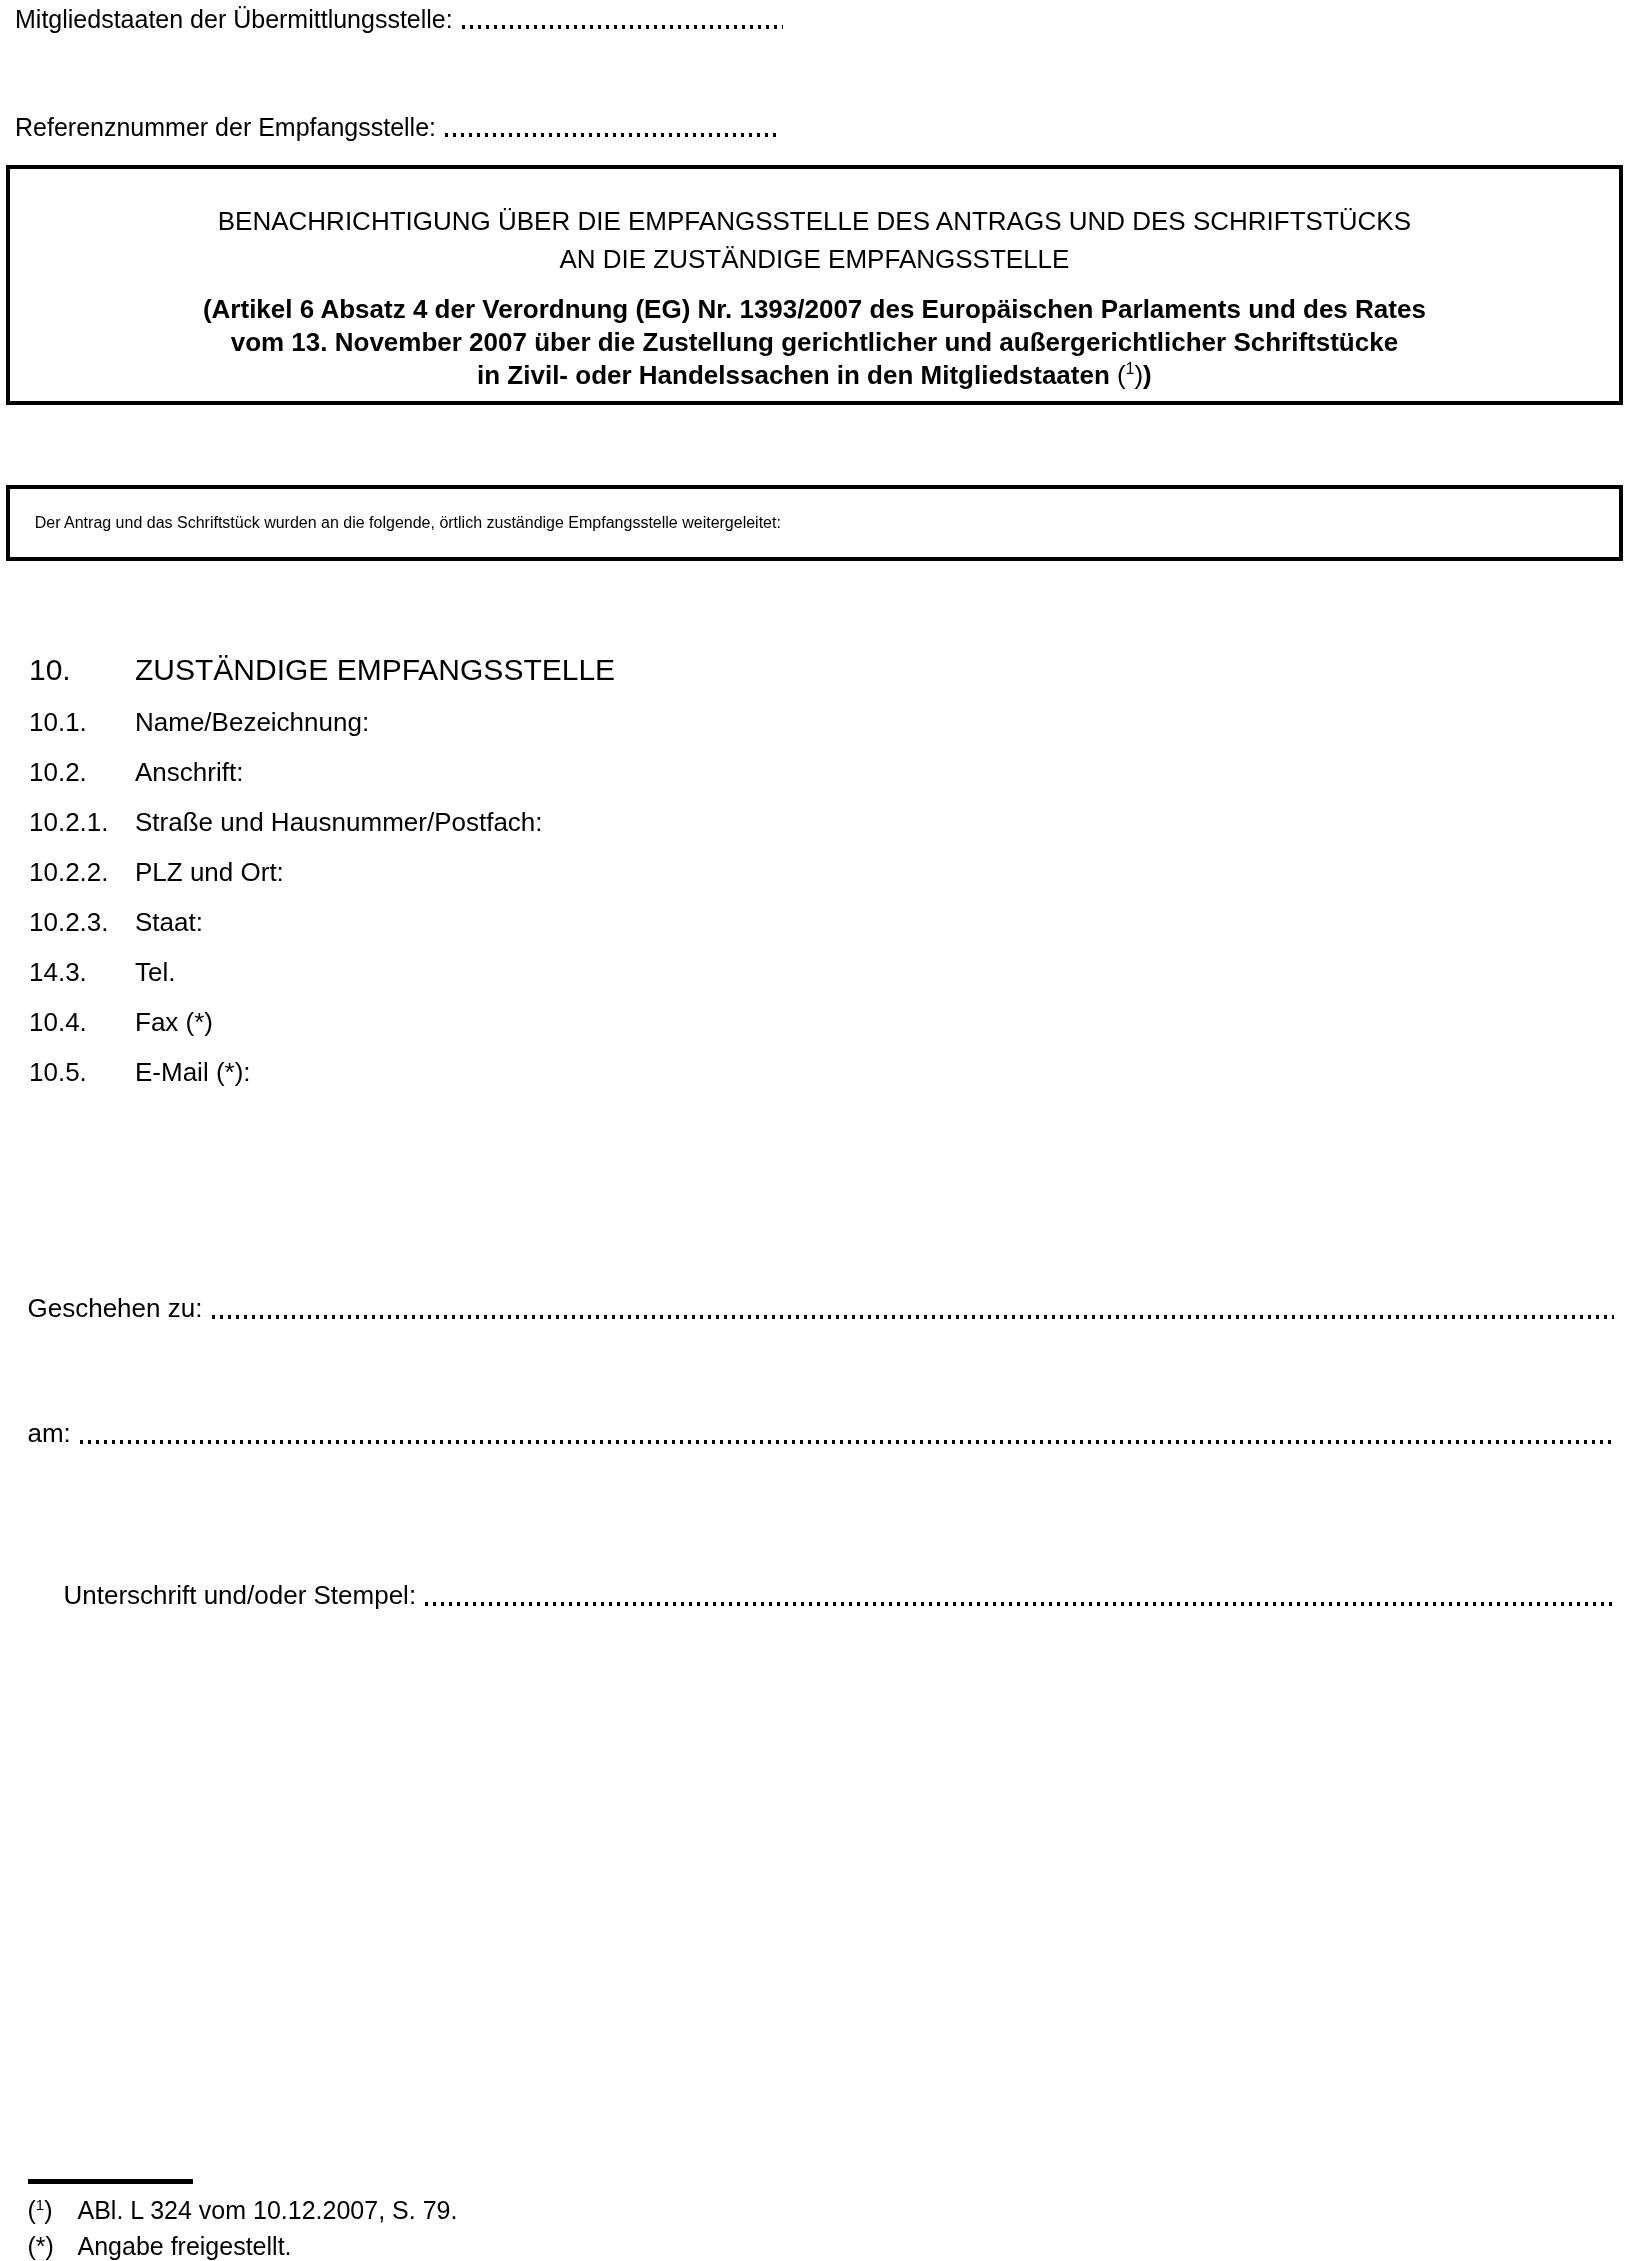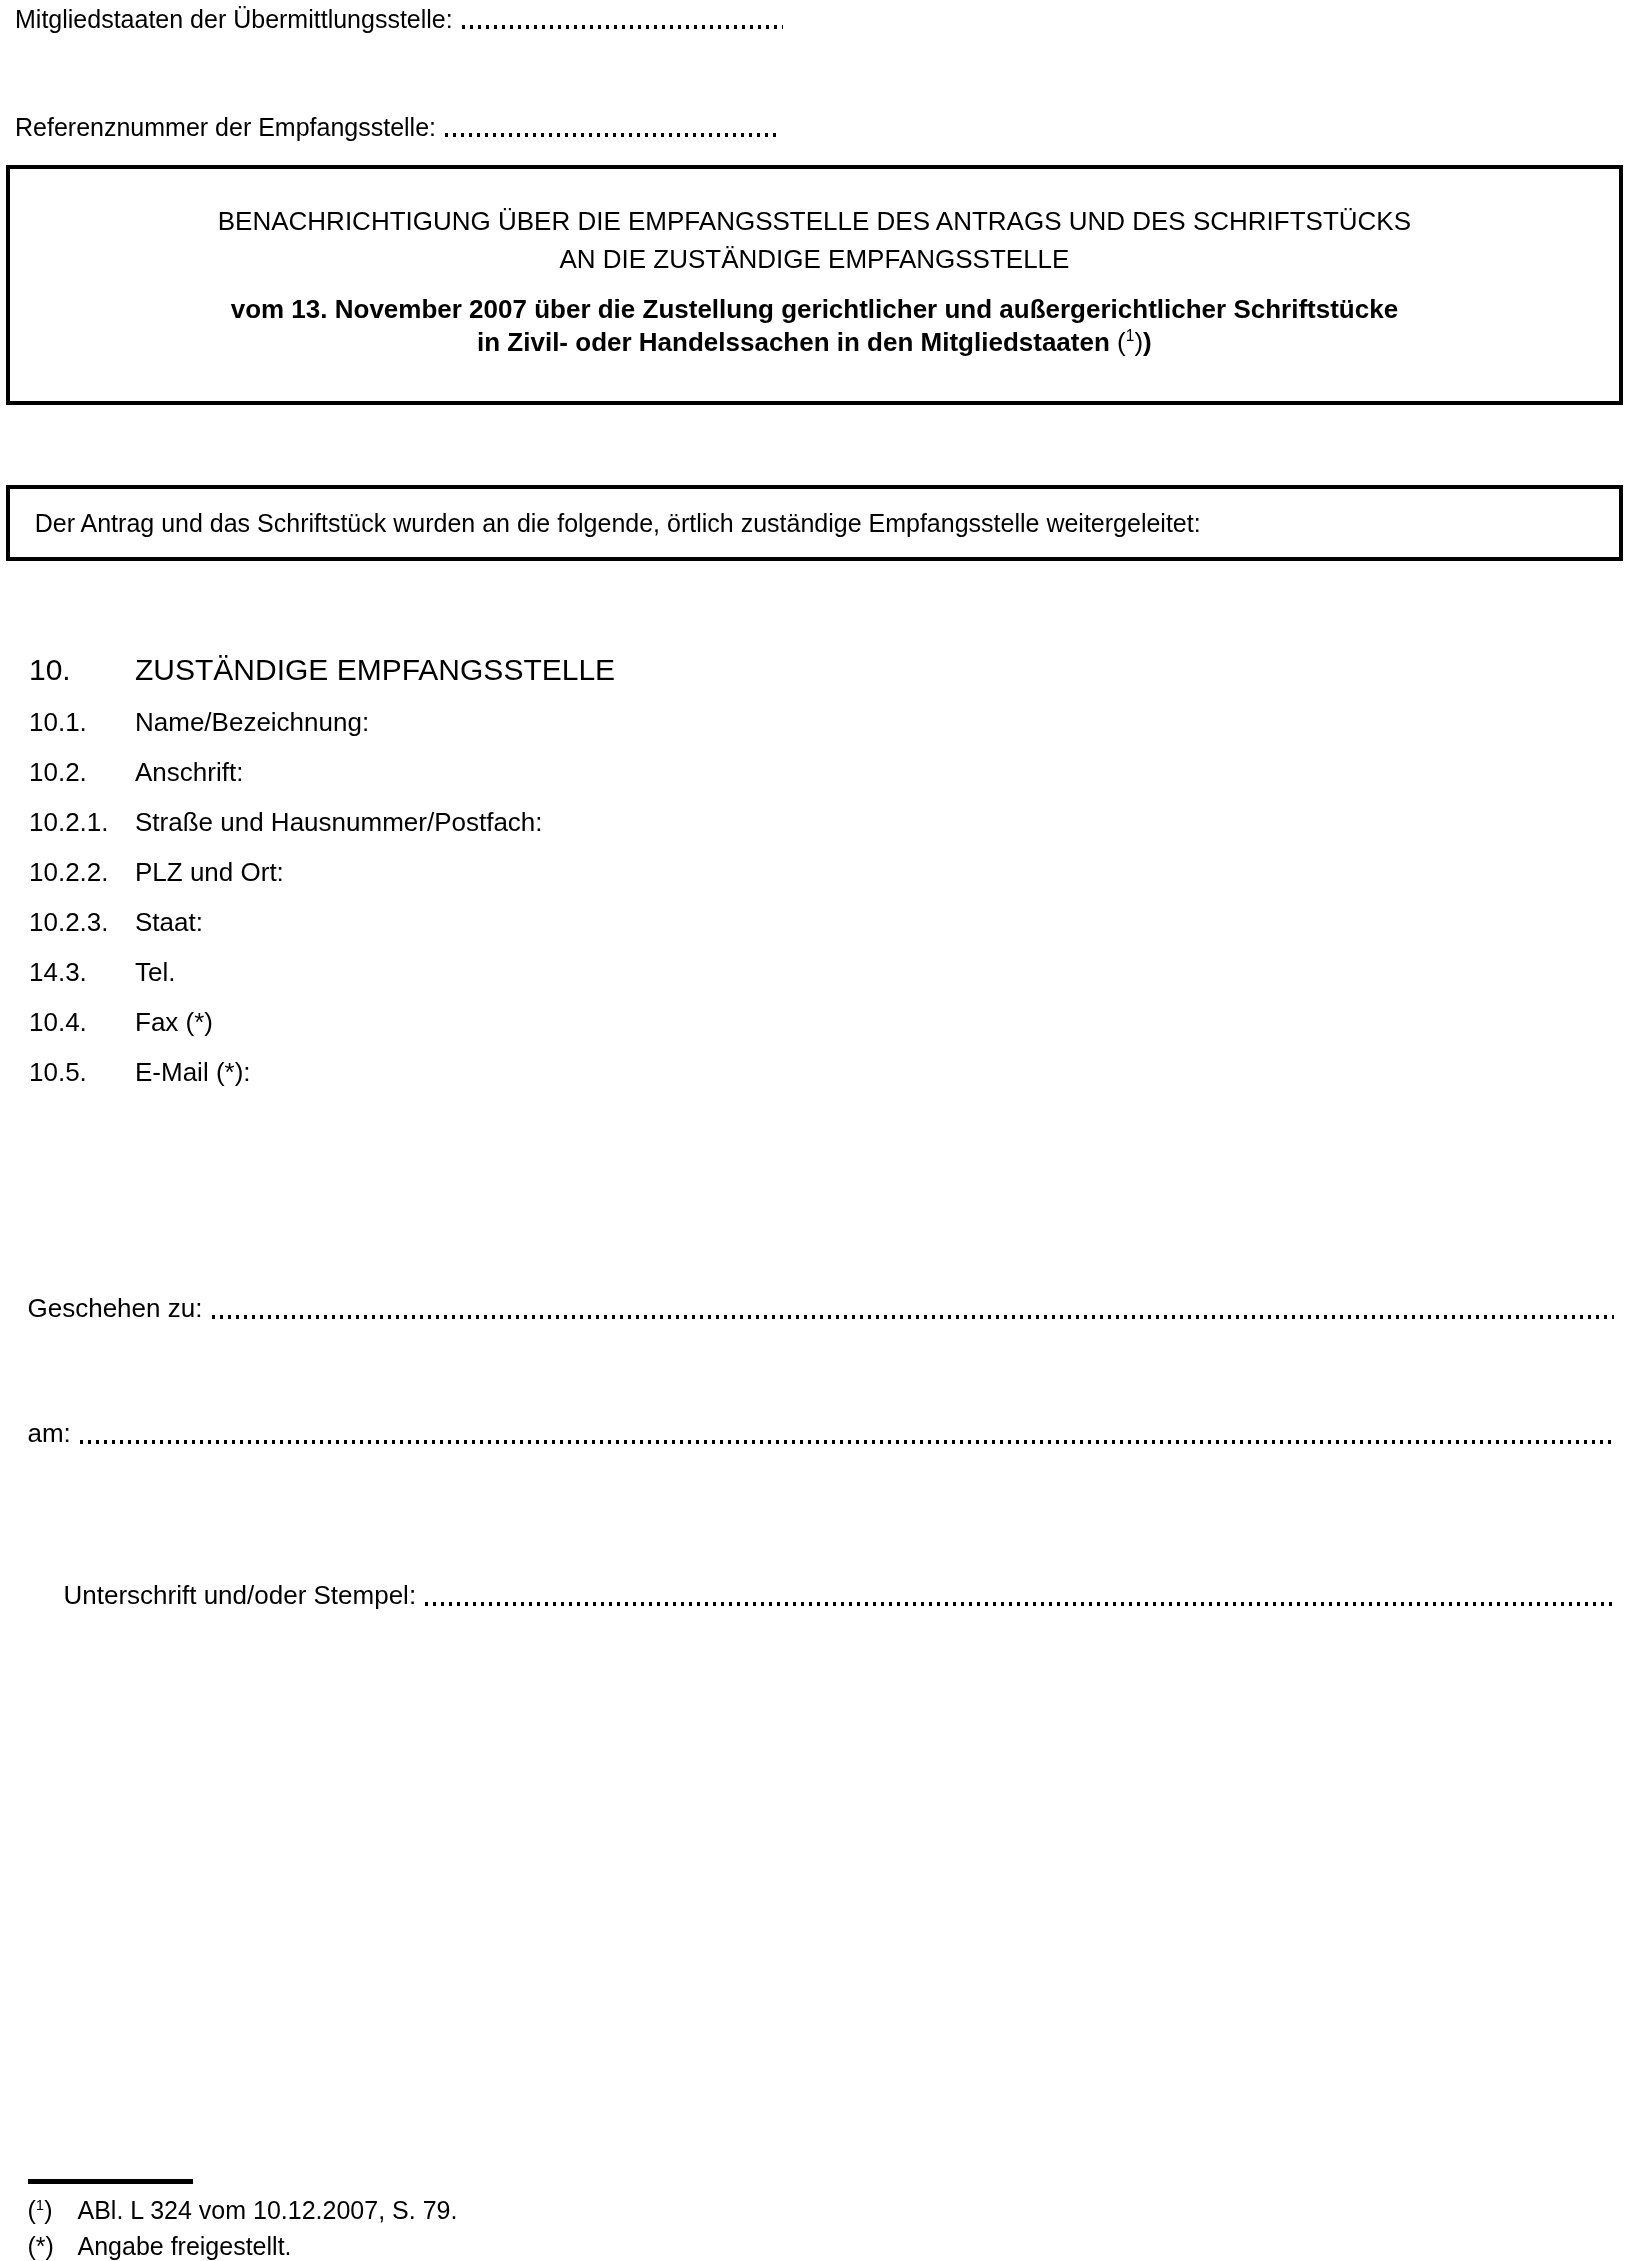--- a/index.html
+++ b/index.html
@@ -74,21 +74,21 @@
     line-height: 0;
   }
 
   
   #statement-box {
     top: 485px;
     height: 76px;
     display: flex;
     align-items: center;
     padding: 0 23px 0 25px;
-    font-size: 25px;
+    font-size: 16px;
   }
 
   
   #section-list {
     position: absolute;
     top: 655px;
     left: 29px;
     right: 34px;
     display: flex;
     flex-direction: column;
@@ -153,20 +153,21 @@
   <span class="label">Referenznummer der Empfangsstelle:</span>
   <span class="dots grow"></span>
 </div>
 
 <div class="outlined-box" id="title-box">
   <div class="form-title">
     <div>BENACHRICHTIGUNG ÜBER DIE EMPFANGSSTELLE DES ANTRAGS UND DES SCHRIFTSTÜCKS</div>
     <div>AN DIE ZUSTÄNDIGE EMPFANGSSTELLE</div>
   </div>
   <div class="legal-basis">
+    <div>(Artikel 6 Absatz 4 der Verordnung (EG) Nr. 1393/2007 des Europäischen Parlaments und des Rates</div>
     <div>vom 13. November 2007 über die Zustellung gerichtlicher und außergerichtlicher Schriftstücke</div>
     <div><span>in Zivil- oder Handelssachen in den Mitgliedstaaten</span>&nbsp;<span class="fn-ref"><span>(</span><sup>1</sup><span>)</span></span><span>)</span></div>
   </div>
 </div>
 
 <div class="outlined-box" id="statement-box">
   <span>Der Antrag und das Schriftstück wurden an die folgende, örtlich zuständige Empfangsstelle weitergeleitet:</span>
 </div>
 
 <div id="section-list">

